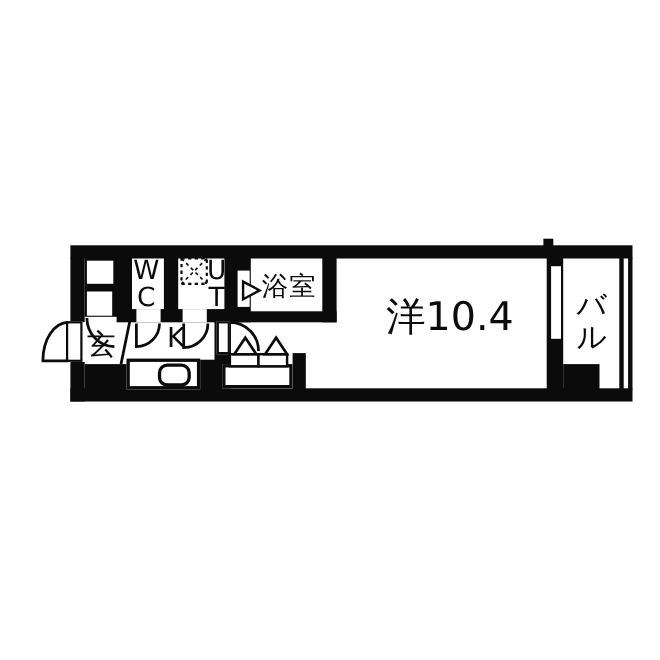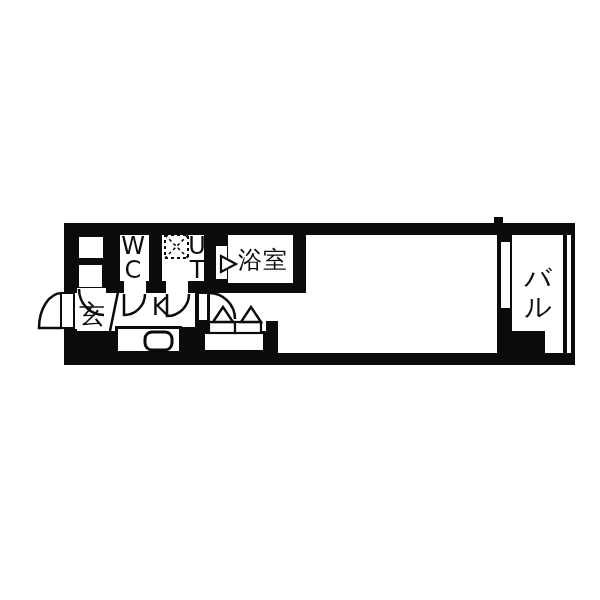--- a/index.html
+++ b/index.html
@@ -85,17 +85,18 @@
   <div class="lbl" style="left:119px;top:234px;width:28px;font-size:24px;line-height:25px;">W</div>
   <div class="lbl" style="left:119px;top:258px;width:28px;font-size:24px;line-height:25px;">C</div>
 
   <div class="lbl" style="left:183px;top:234px;width:28px;font-size:24px;line-height:25px;">U</div>
   <div class="lbl" style="left:183px;top:258px;width:28px;font-size:24px;line-height:25px;">T</div>
 
   <div class="lbl" style="left:233px;top:248px;width:60px;font-size:24px;line-height:25px;letter-spacing:1px;">浴室</div>
 
   <div class="lbl" style="left:146px;top:294px;width:28px;font-size:25px;line-height:26px;">K</div>
 
+  <div class="lbl" style="left:329px;top:270px;width:160px;font-size:36px;line-height:38px;">洋10.4</div>
 
   <div class="lbl" style="left:523px;top:264px;width:30px;font-size:27px;line-height:28px;">バ</div>
   <div class="lbl" style="left:523px;top:293px;width:30px;font-size:27px;line-height:28px;">ル</div>
 
 </div>
 
 </body></html>

